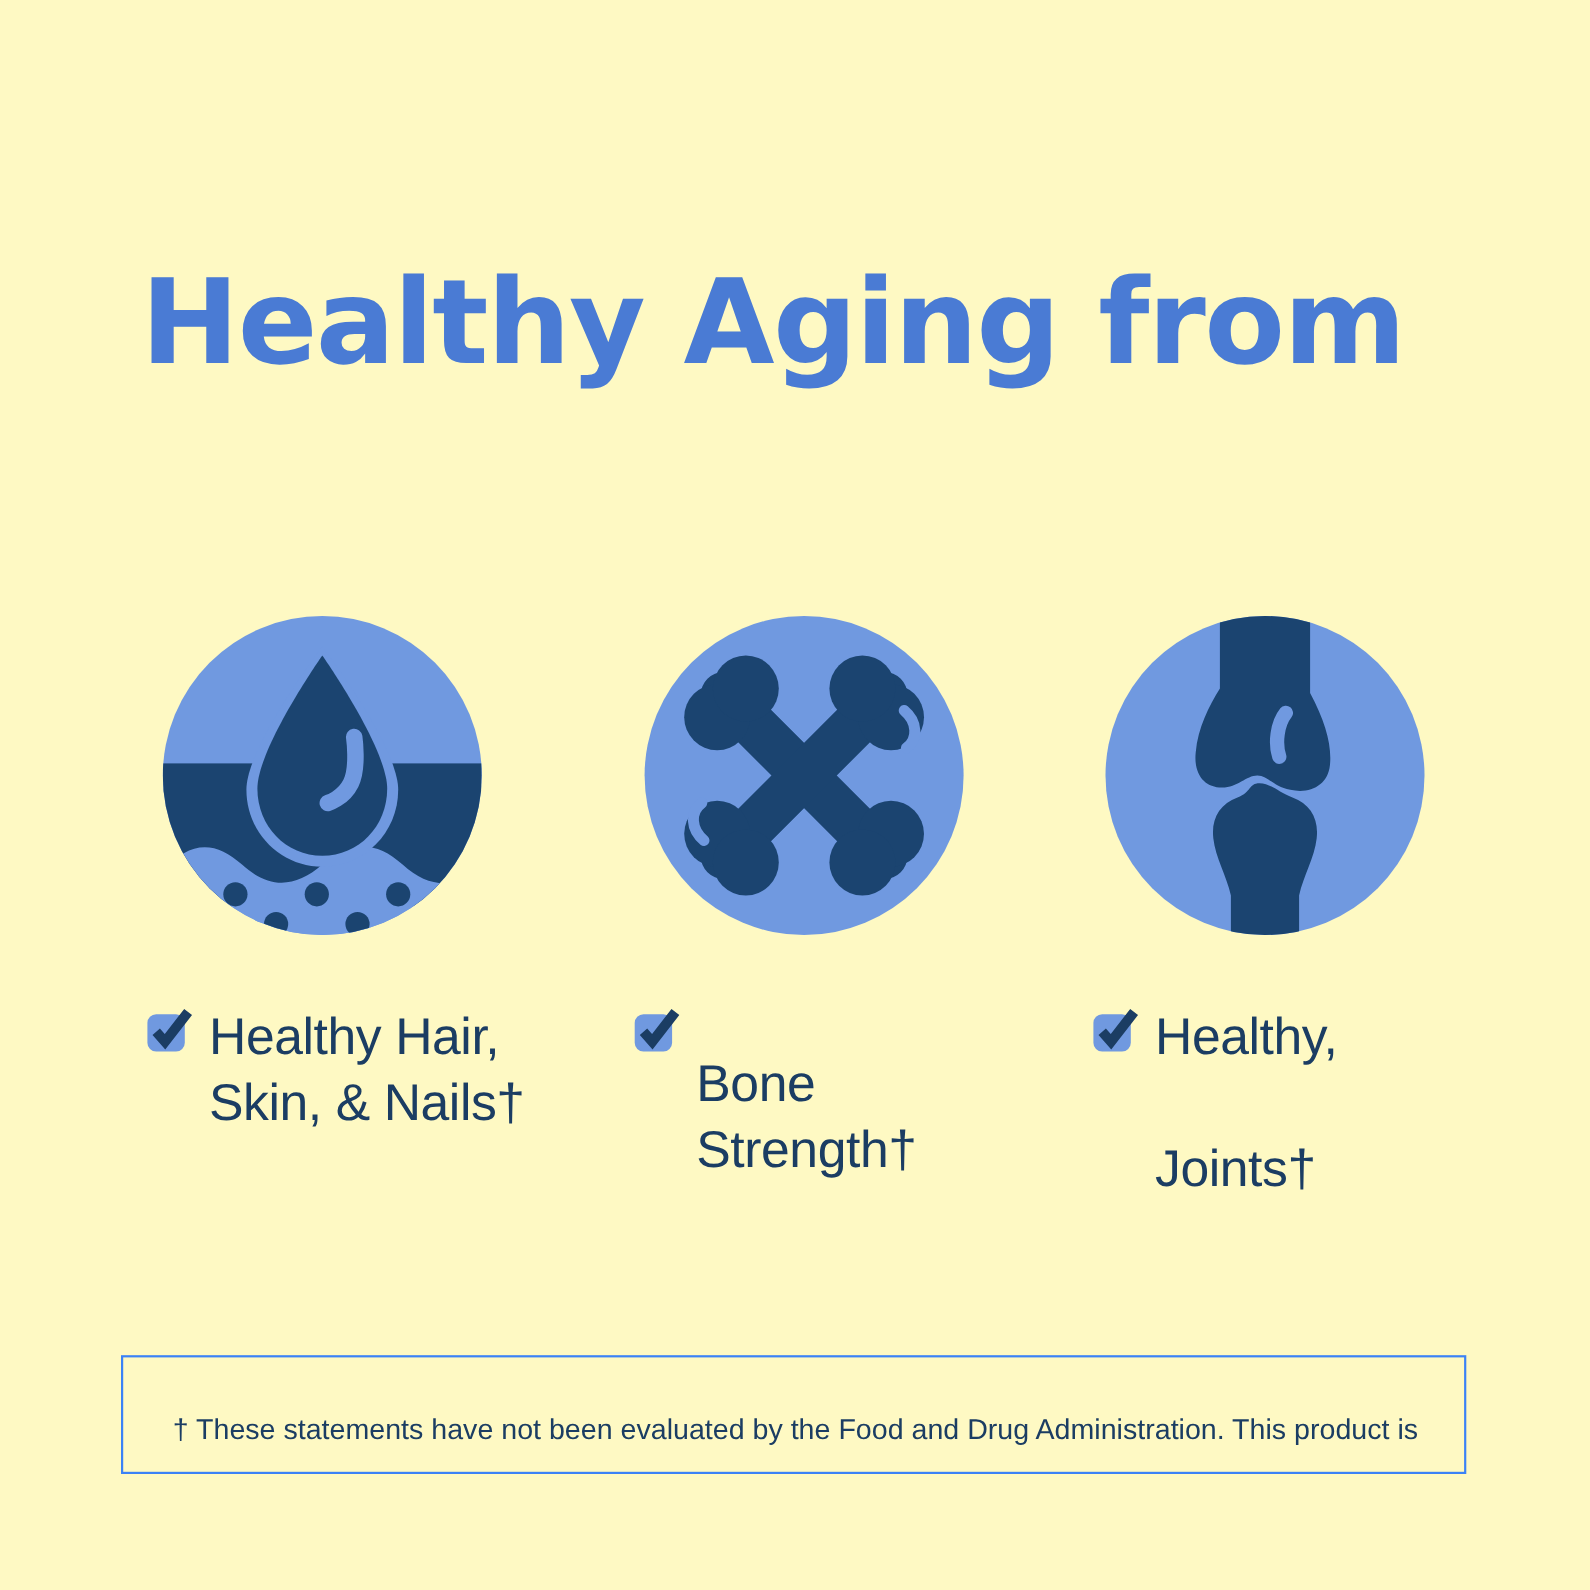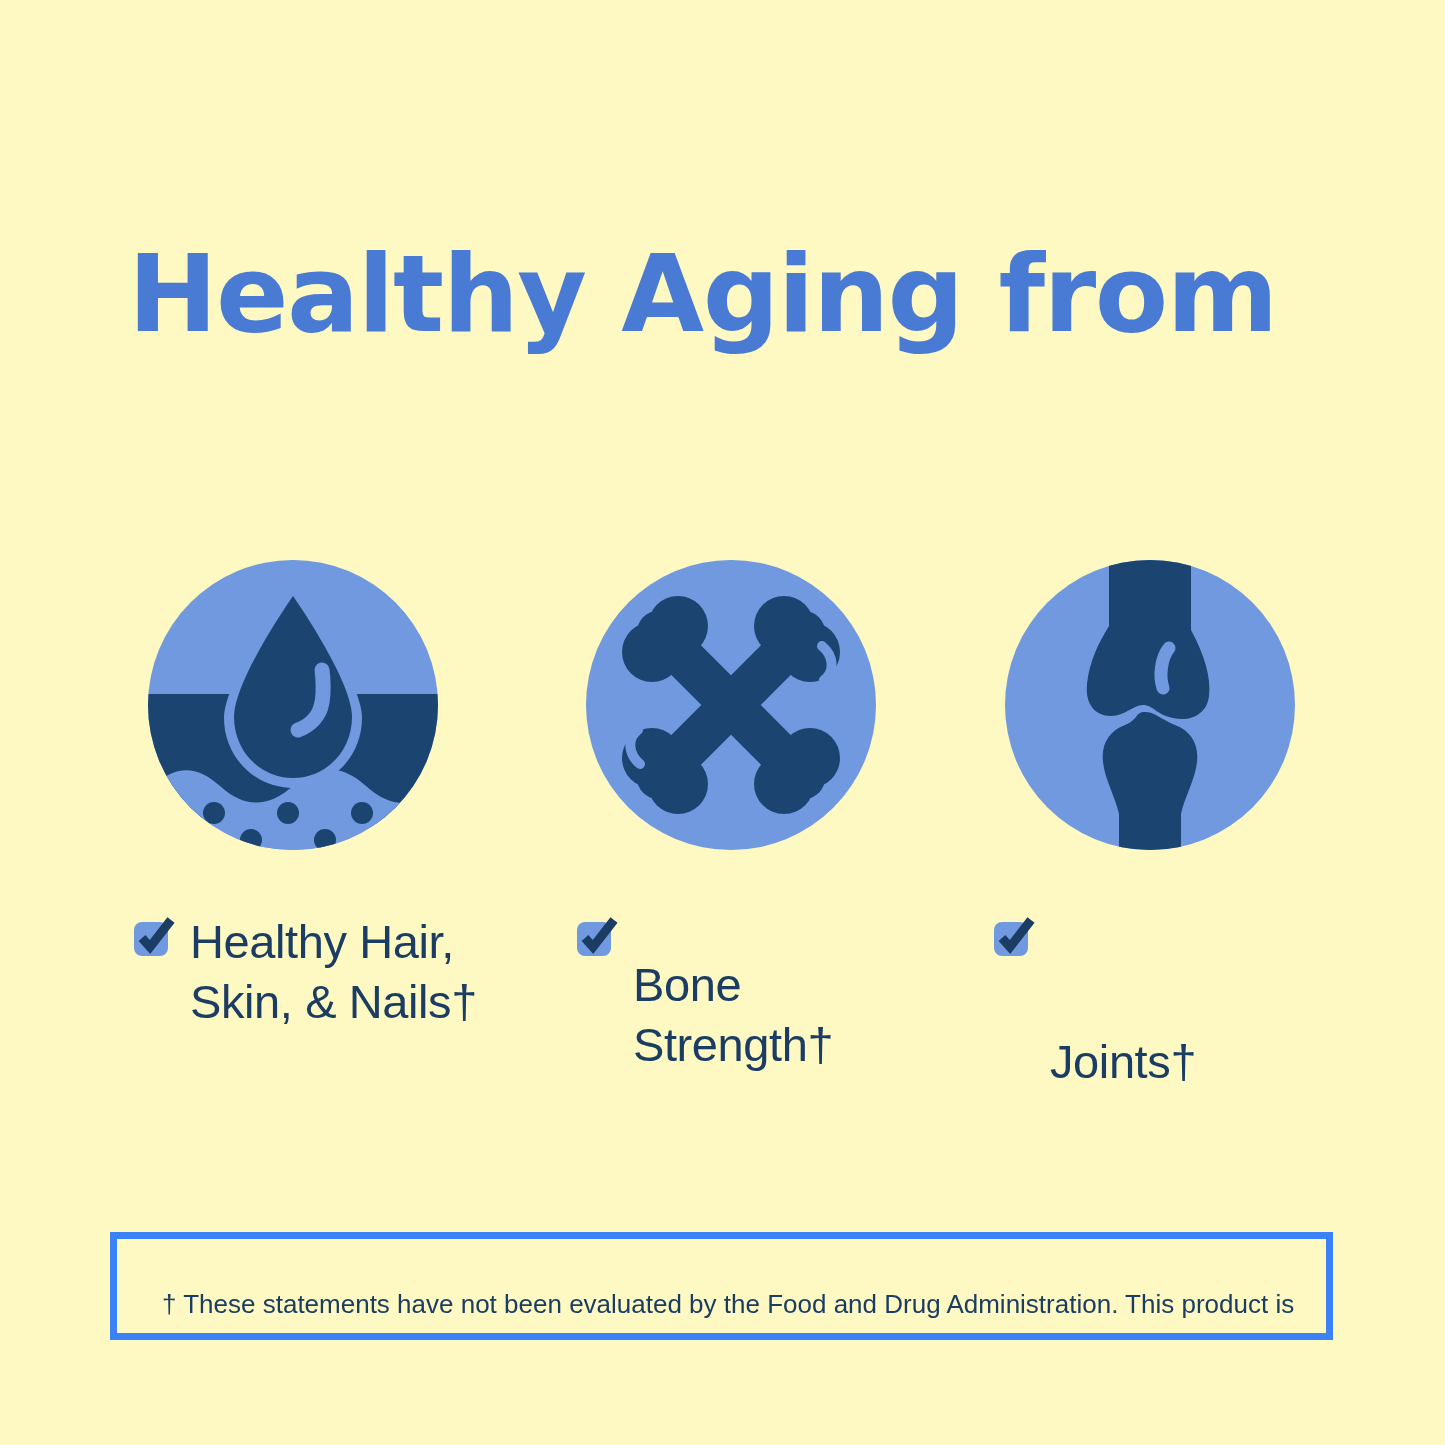--- a/index.html
+++ b/index.html
@@ -106,21 +106,21 @@
   .benefit-1 .check-label { max-width: 300px; margin-top: 43px; }
   .benefit-2 .check-label { max-width: 230px; }
 
   
   .disclaimer {
     position: absolute;
     left: 110px;
     top: 1232px;
     width: 1223px;
     height: 108px;
-    border: 7px solid #3b82f6;
+    border: 2px solid #3b82f6;
     box-sizing: border-box;
   }
   .disclaimer-text {
     position: absolute;
     left: 45px;
     top: 18px;
     width: 1140px;
     color: #1b3d63;
     font-size: 26px;
     line-height: 42px;
@@ -231,20 +231,21 @@
           <path d="M164,88 C156,98 154,116 158,128" fill="none" stroke="#7099e0" stroke-width="13" stroke-linecap="round"></path>
         </svg>
       </div>
       <div class="check-row">
         <span class="checkbox">
           <svg viewBox="0 0 44 44" xmlns="http://www.w3.org/2000/svg">
             <path d="M10,24 L18,33 L39,6" fill="none" stroke="#1b3d63" stroke-width="9" stroke-linecap="butt" stroke-linejoin="miter"></path>
           </svg>
         </span>
         <span class="check-label">
+          <span>Healthy,</span>
           <br>
           <br>
           <span>Joints†</span>
         </span>
       </div>
     </div>
 
   </div>
 
   <div class="disclaimer">

